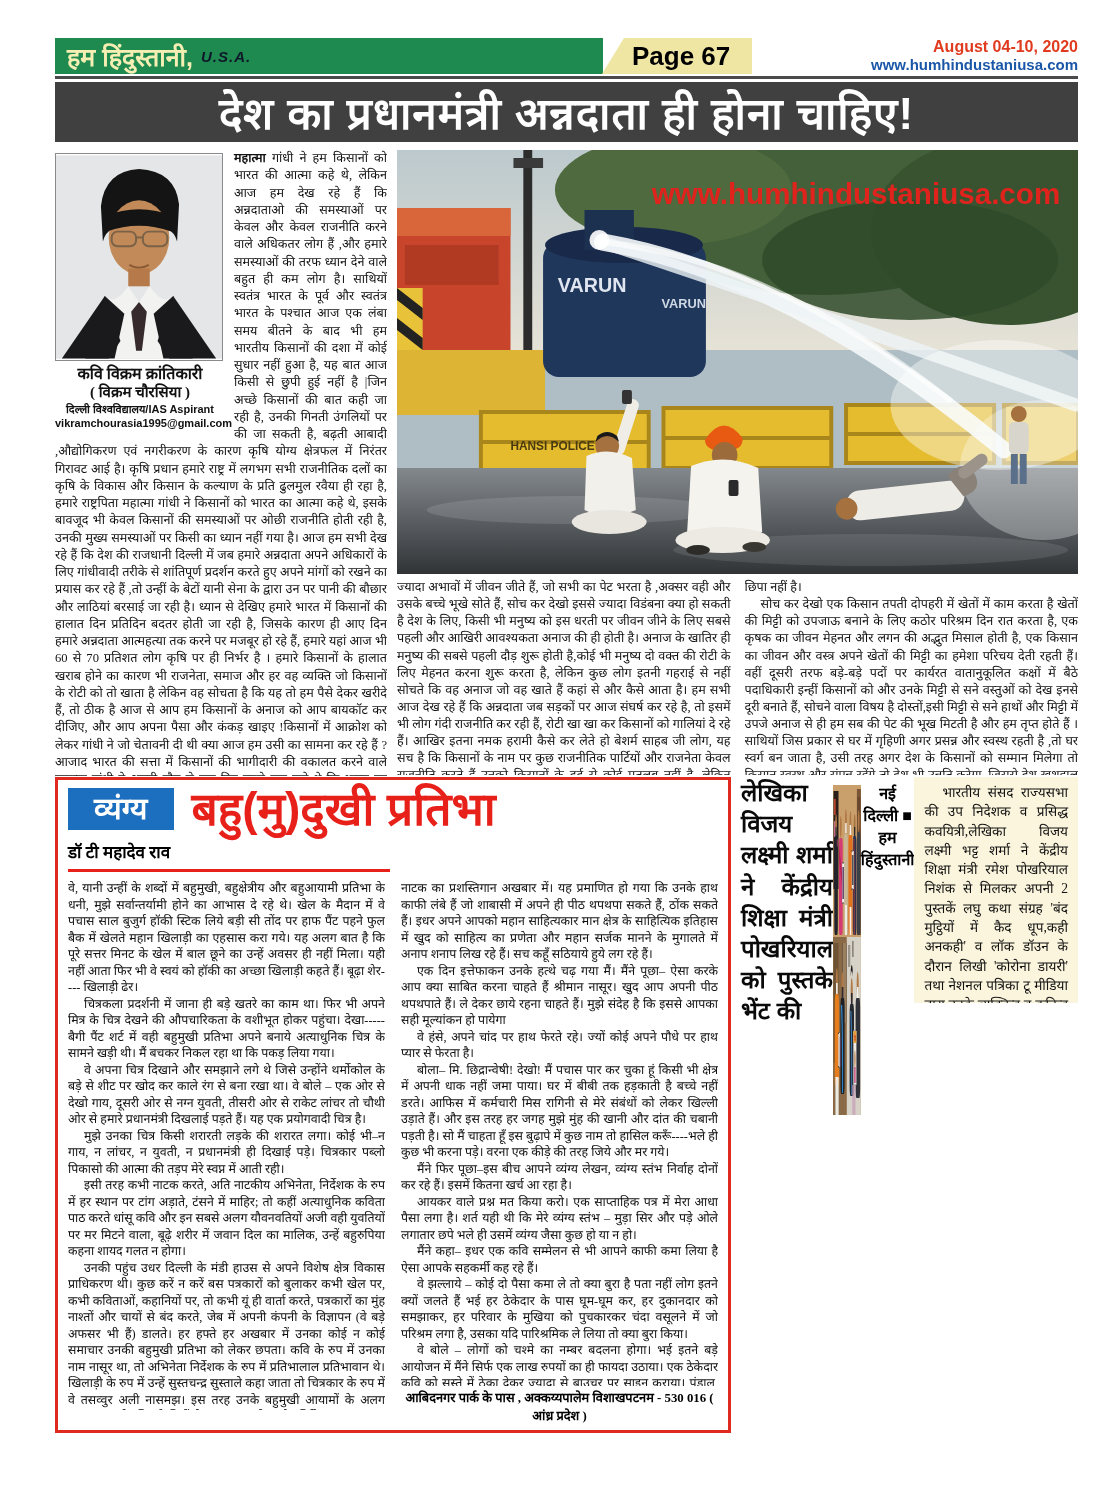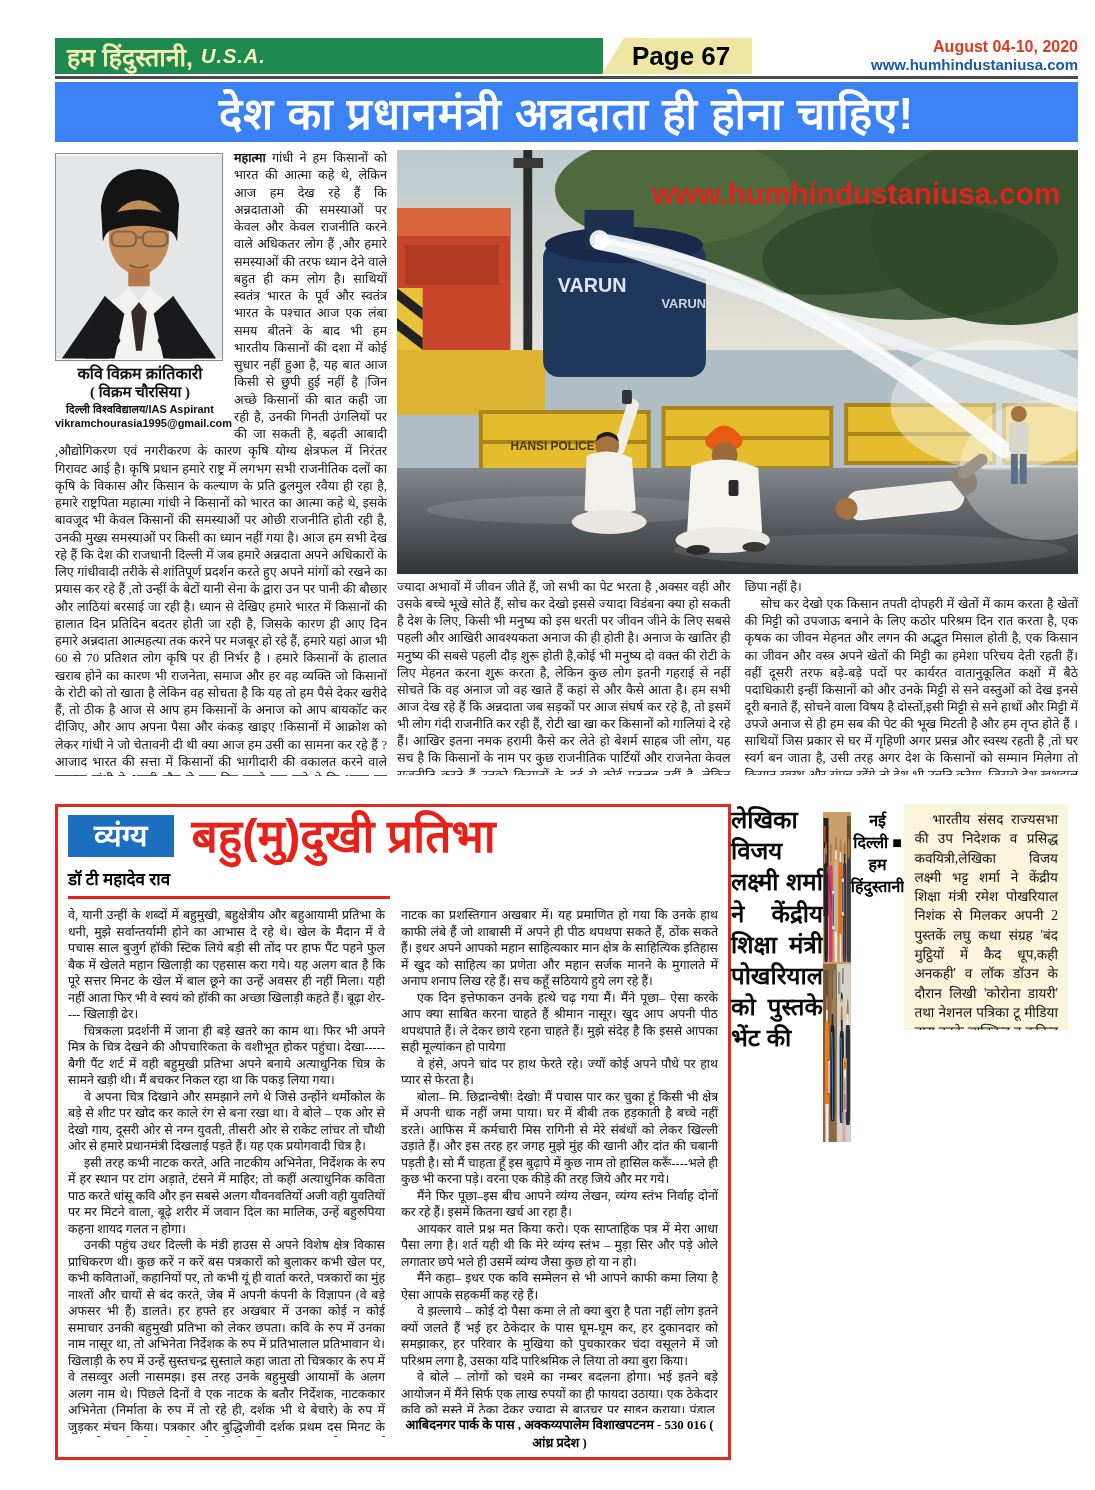--- a/index.html
+++ b/index.html
@@ -4,52 +4,52 @@
 <style>
   * { margin:0; padding:0; box-sizing:border-box; }
   body { background:#9a9a9a; font-family:"Liberation Serif", serif; }
   .page { width:1095px; height:1490px; background:#ffffff; margin:0 auto; position:relative;
           padding:38px 17px 16px 55px; overflow:hidden; }
 
   
   .header { display:flex; align-items:flex-end; border-bottom:3px solid #4a4a4a; padding-bottom:2px; }
   .logo-bar { background:#1e8a4f; height:36px; width:548px; display:flex; align-items:center; padding:0 12px; }
   .logo-hindi { color:#f5efb4; font-weight:bold; font-size:25px; font-family:"Liberation Sans", sans-serif; }
-  .logo-usa { color:#fef9c3; font-weight:bold; font-style:italic; font-size:20px; margin-left:8px; font-family:"Liberation Sans", sans-serif; letter-spacing:1px;}
+  .logo-usa { color:#0f172a; font-weight:bold; font-style:italic; font-size:15px; margin-left:8px; font-family:"Liberation Sans", sans-serif; letter-spacing:1px;}
   .page-tab { background:#f0e6a4; height:36px; padding:0 22px 0 30px; margin-left:-1px; display:flex; align-items:center;
               clip-path:polygon(22px 0, 100% 0, 100% 100%, 0 100%);
               font-family:"Liberation Sans", sans-serif; font-weight:bold; font-size:26px; color:#000; }
   .head-spacer { flex:1; }
   .date-block { text-align:right; padding-bottom:1px; font-family:"Liberation Sans", sans-serif; }
   .date-line { color:#e03b1e; font-weight:bold; font-size:16px; }
   .site-line { color:#1b57a8; font-weight:bold; font-size:15px; }
 
   
-  .banner { background:#3b82f6; margin-top:3px; height:60px; display:flex; align-items:center; justify-content:center; }
+  .banner { background:#404040; margin-top:3px; height:60px; display:flex; align-items:center; justify-content:center; }
   .banner h1 { color:#ffffff; font-size:44px; font-weight:bold; font-family:"Liberation Sans", sans-serif; letter-spacing:1px; }
 
   
   .article1 { display:grid; grid-template-columns:332px 681px; gap:10px; margin-top:8px; }
   .a1-col1 { font-size:12.6px; line-height:1.37; text-align:justify; height:626px; overflow:hidden; color:#111; }
   .a1-col1 .lead { font-weight:bold; }
   .portrait-box { float:left; width:170px; margin:3px 9px 3px 0; text-align:center; }
   .portrait-box svg { width:168px; height:208px; border:1px solid #8a8a8a; display:block; }
   .pcap1 { font-weight:bold; font-size:16px; line-height:1.2; margin-top:3px; }
   .pcap2 { font-weight:bold; font-size:15px; line-height:1.2; }
   .pcap3 { font-weight:bold; font-size:11px; line-height:1.25; margin-top:2px; font-family:"Liberation Sans", sans-serif;}
   .pcap4 { font-weight:bold; font-size:11px; line-height:1.2; font-family:"Liberation Sans", sans-serif;}
   .a1-right { display:flex; flex-direction:column; }
   .big-photo { width:100%; height:424px; display:block; background:#aebec4; }
   .a1-cols { display:grid; grid-template-columns:1fr 1fr; gap:14px; margin-top:5px; }
   .a1-colx { font-size:12.6px; line-height:1.36; text-align:justify; height:196px; overflow:hidden; color:#111; }
   .a1-colx p { text-indent:16px; }
   .a1-colx p:first-child { text-indent:0; }
 
   
-  .row2 { display:grid; grid-template-columns:676px 337px; margin-top:28px; }
+  .row2 { display:grid; grid-template-columns:676px 337px; gap:10px; margin-top:1px; }
 
   
   .satire { border:3px solid #e02a1f; padding:6px 10px 4px 10px; height:656px; overflow:hidden; }
   .satire-head { display:flex; align-items:center; gap:18px; }
   .kicker { background:#1b6fbe; color:#fff; font-family:"Liberation Sans", sans-serif; font-weight:bold;
             font-size:30px; padding:3px 26px; line-height:1.2; }
   .satire-title { color:#e8201a; font-family:"Liberation Sans", sans-serif; font-weight:bold; font-size:46px; line-height:1; }
   .satire-author { font-weight:bold; font-size:17px; margin-top:8px; }
   .satire-rule { width:322px; height:3px; background:#e8201a; margin:6px 0 8px 0; }
   .satire-cols { display:grid; grid-template-columns:1fr 1fr; gap:16px; }
@@ -236,20 +236,21 @@
         <div class="kicker">व्यंग्य</div>
         <div class="satire-title">बहु(मु)दुखी प्रतिभा</div>
       </div>
       <div class="satire-author">डॉ टी महादेव राव</div>
       <div class="satire-rule"></div>
       <div class="satire-cols">
         <div class="satire-col">
             <p>वे, यानी उन्हीं के शब्दों में बहुमुखी, बहुक्षेत्रीय और बहुआयामी प्रतिभा के धनी, मुझे सर्वान्तर्यामी होने का आभास दे रहे थे। खेल के मैदान में वे पचास साल बुजुर्ग हॉकी स्टिक लिये बड़ी सी तोंद पर हाफ पैंट पहने फुल बैक में खेलते महान खिलाड़ी का एहसास करा गये। यह अलग बात है कि पूरे सत्तर मिनट के खेल में बाल छूने का उन्हें अवसर ही नहीं मिला। यही नहीं आता फिर भी वे स्वयं को हॉकी का अच्छा खिलाड़ी कहते हैं। बूढ़ा शेर---- खिलाड़ी ढेर।</p>
             <p>चित्रकला प्रदर्शनी में जाना ही बड़े खतरे का काम था। फिर भी अपने मित्र के चित्र देखने की औपचारिकता के वशीभूत होकर पहुंचा। देखा-----बैगी पैंट शर्ट में वही बहुमुखी प्रतिभा अपने बनाये अत्याधुनिक चित्र के सामने खड़ी थी। मैं बचकर निकल रहा था कि पकड़ लिया गया।</p>
             <p>वे अपना चित्र दिखाने और समझाने लगे थे जिसे उन्होंने थर्मोकोल के बड़े से शीट पर खोद कर काले रंग से बना रखा था। वे बोले – एक ओर से देखो गाय, दूसरी ओर से नग्न युवती, तीसरी ओर से राकेट लांचर तो चौथी ओर से हमारे प्रधानमंत्री दिखलाई पड़ते हैं। यह एक प्रयोगवादी चित्र है।</p>
+            <p>मुझे उनका चित्र किसी शरारती लड़के की शरारत लगा। कोई भी–न गाय, न लांचर, न युवती, न प्रधानमंत्री ही दिखाई पड़े। चित्रकार पब्लो पिकासो की आत्मा की तड़प मेरे स्वप्न में आती रही।</p>
             <p>इसी तरह कभी नाटक करते, अति नाटकीय अभिनेता, निर्देशक के रुप में हर स्थान पर टांग अड़ाते, टंसने में माहिर; तो कहीं अत्याधुनिक कविता पाठ करते धांसू कवि और इन सबसे अलग यौवनवतियों अजी वही युवतियों पर मर मिटने वाला, बूढ़े शरीर में जवान दिल का मालिक, उन्हें  बहुरुपिया कहना शायद गलत न होगा।</p>
             <p>उनकी पहुंच उधर दिल्ली के मंडी हाउस से अपने विशेष क्षेत्र विकास प्राधिकरण थी। कुछ करें न करें बस पत्रकारों को बुलाकर कभी खेल पर, कभी कविताओं, कहानियों पर, तो कभी यूं ही वार्ता करते, पत्रकारों का मुंह नाश्तों और चायों से बंद करते, जेब में अपनी कंपनी के विज्ञापन (वे बड़े अफसर भी हैं) डालते। हर हफ्ते हर अखबार में उनका कोई न कोई समाचार उनकी बहुमुखी प्रतिभा को लेकर छपता। कवि के रुप में उनका नाम नासूर था, तो अभिनेता निर्देशक के रुप में प्रतिभालाल प्रतिभावान थे। खिलाड़ी के रुप में उन्हें सुस्तचन्द्र सुस्ताले कहा जाता तो चित्रकार के रुप में वे तसव्वुर अली नासमझ। इस तरह उनके बहुमुखी आयामों के अलग अलग नाम थे।  पिछले दिनों वे एक नाटक के बतौर निर्देशक, नाटककार अभिनेता (निर्माता के रुप में तो रहे ही, दर्शक भी थे बेचारे) के रुप में जुड़कर मंचन किया। पत्रकार और बुद्धिजीवी दर्शक प्रथम दस मिनट के असहनीय दर्शन लेकर चलते बने। बेचारे प्रतिभालाल नाटक के बाद पर्दा उठाने और सामान समेटने के बजाय मंच पर ही सोफे में बैठ गये तथा जितने तारीफ के शब्द सूझ रहे थे सब भर डाले अपने नाटक की रिपोर्टिंग में।</p>
           </div>
         <div>
           <div class="satire-col" style="height:506px;">
               <p>नाटक का प्रशस्तिगान अखबार में। यह प्रमाणित हो गया कि उनके हाथ काफी लंबे हैं जो शाबासी में अपने ही पीठ थपथपा सकते हैं, ठोंक सकते हैं। इधर अपने आपको महान साहित्यकार मान क्षेत्र के  साहित्यिक इतिहास में खुद को साहित्य का  प्रणेता और महान सर्जक मानने के मुगालते में अनाप शनाप लिख रहे हैं। सच कहूँ सठियाये हुये लग रहे हैं।</p>
               <p>एक दिन इत्तेफाकन उनके हत्थे चढ़ गया मैं। मैंने पूछा– ऐसा करके आप क्या साबित करना चाहते हैं श्रीमान नासूर। खुद आप अपनी पीठ थपथपाते हैं। ले देकर छाये रहना चाहते हैं। मुझे संदेह है कि इससे आपका सही मूल्यांकन हो पायेगा</p>
               <p>वे हंसे, अपने चांद पर हाथ फेरते रहे। ज्यों कोई अपने पौधे पर हाथ प्यार से फेरता है।</p>
               <p>बोला– मि. छिद्रान्वेषी! देखो! मैं पचास पार कर चुका हूं किसी भी क्षेत्र में अपनी धाक नहीं जमा पाया। घर में बीबी तक हड़काती है बच्चे नहीं डरते। आफिस में कर्मचारी मिस रागिनी से मेरे संबंधों को लेकर खिल्ली उड़ाते हैं। और इस तरह हर जगह मुझे मुंह की खानी और दांत की चबानी पड़ती है। सो मैं चाहता हूँ इस बुढ़ापे में कुछ नाम तो हासिल करूँ----भले ही कुछ भी करना पड़े। वरना एक कीड़े की तरह जिये और मर गये।</p>
               <p>मैंने फिर पूछा–इस बीच आपने व्यंग्य लेखन, व्यंग्य स्तंभ निर्वाह दोनों कर रहे हैं। इसमें कितना खर्च आ रहा है।</p>

